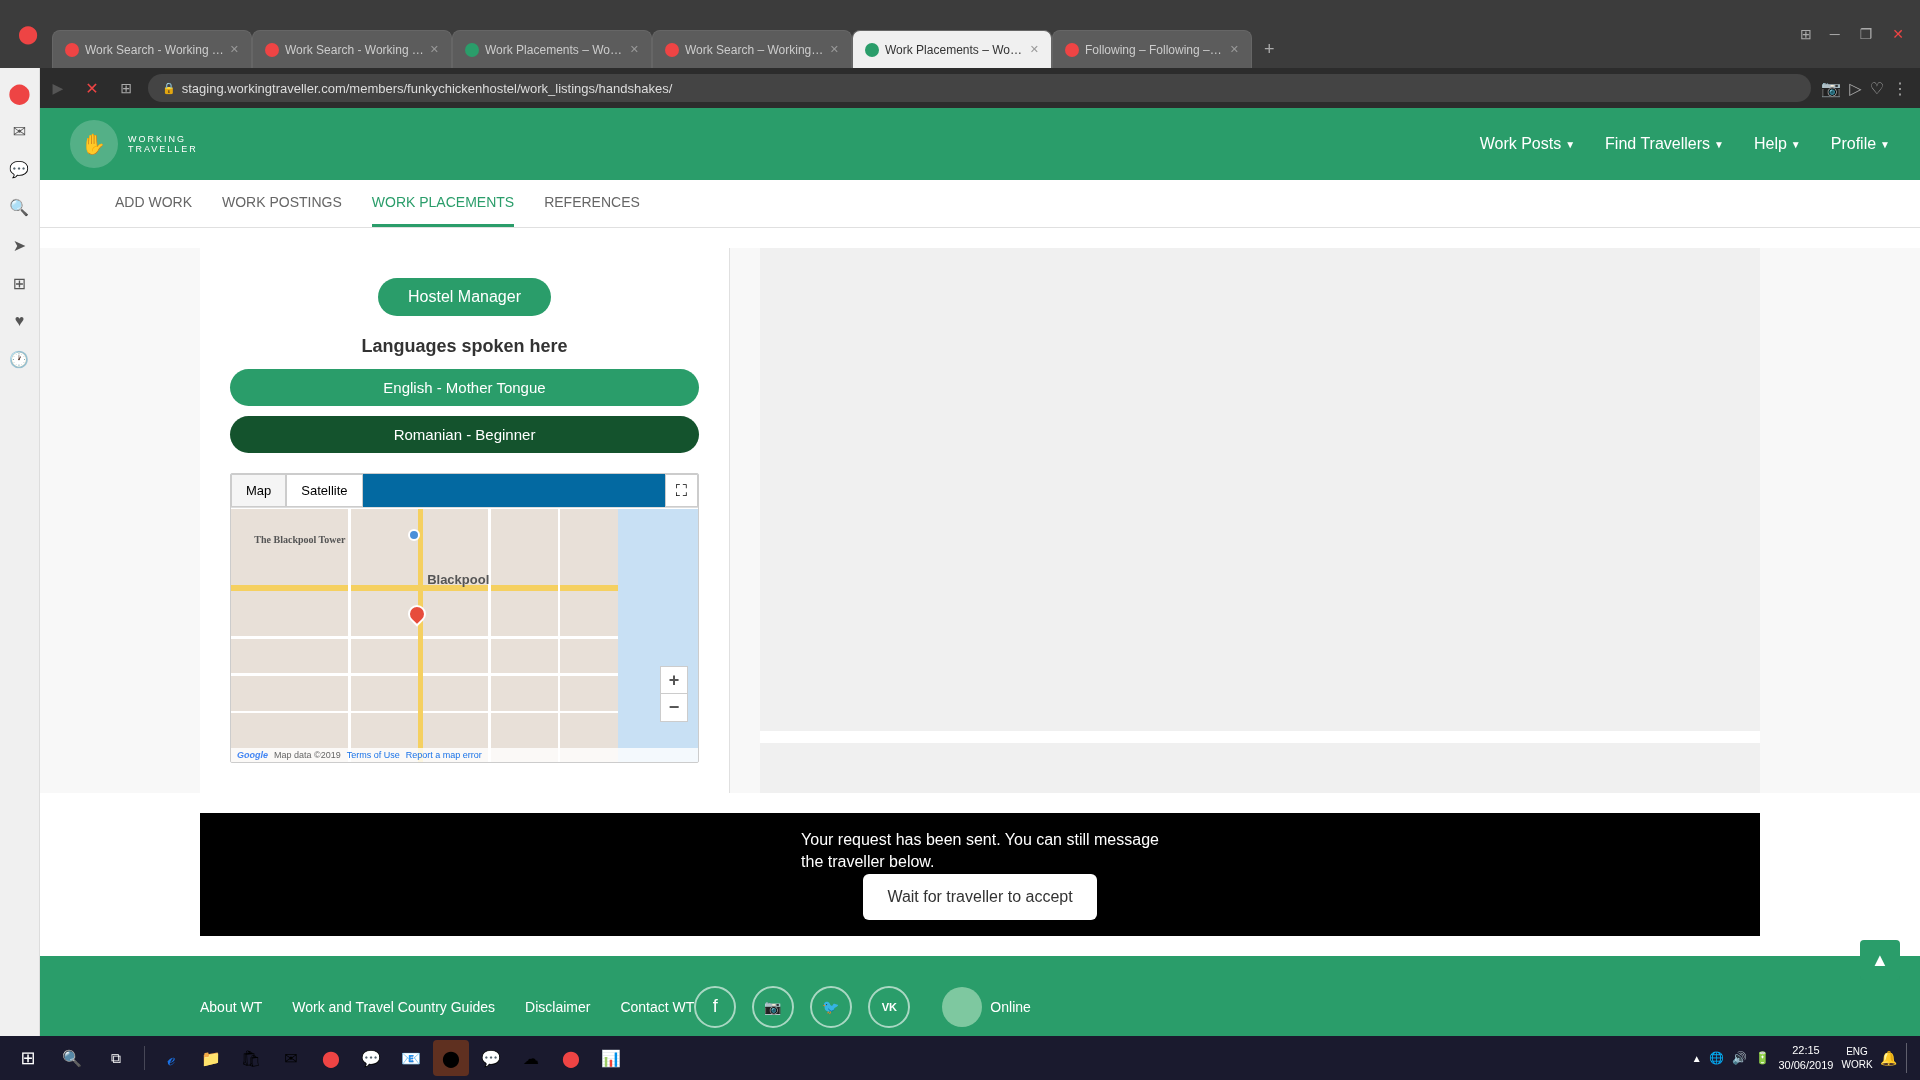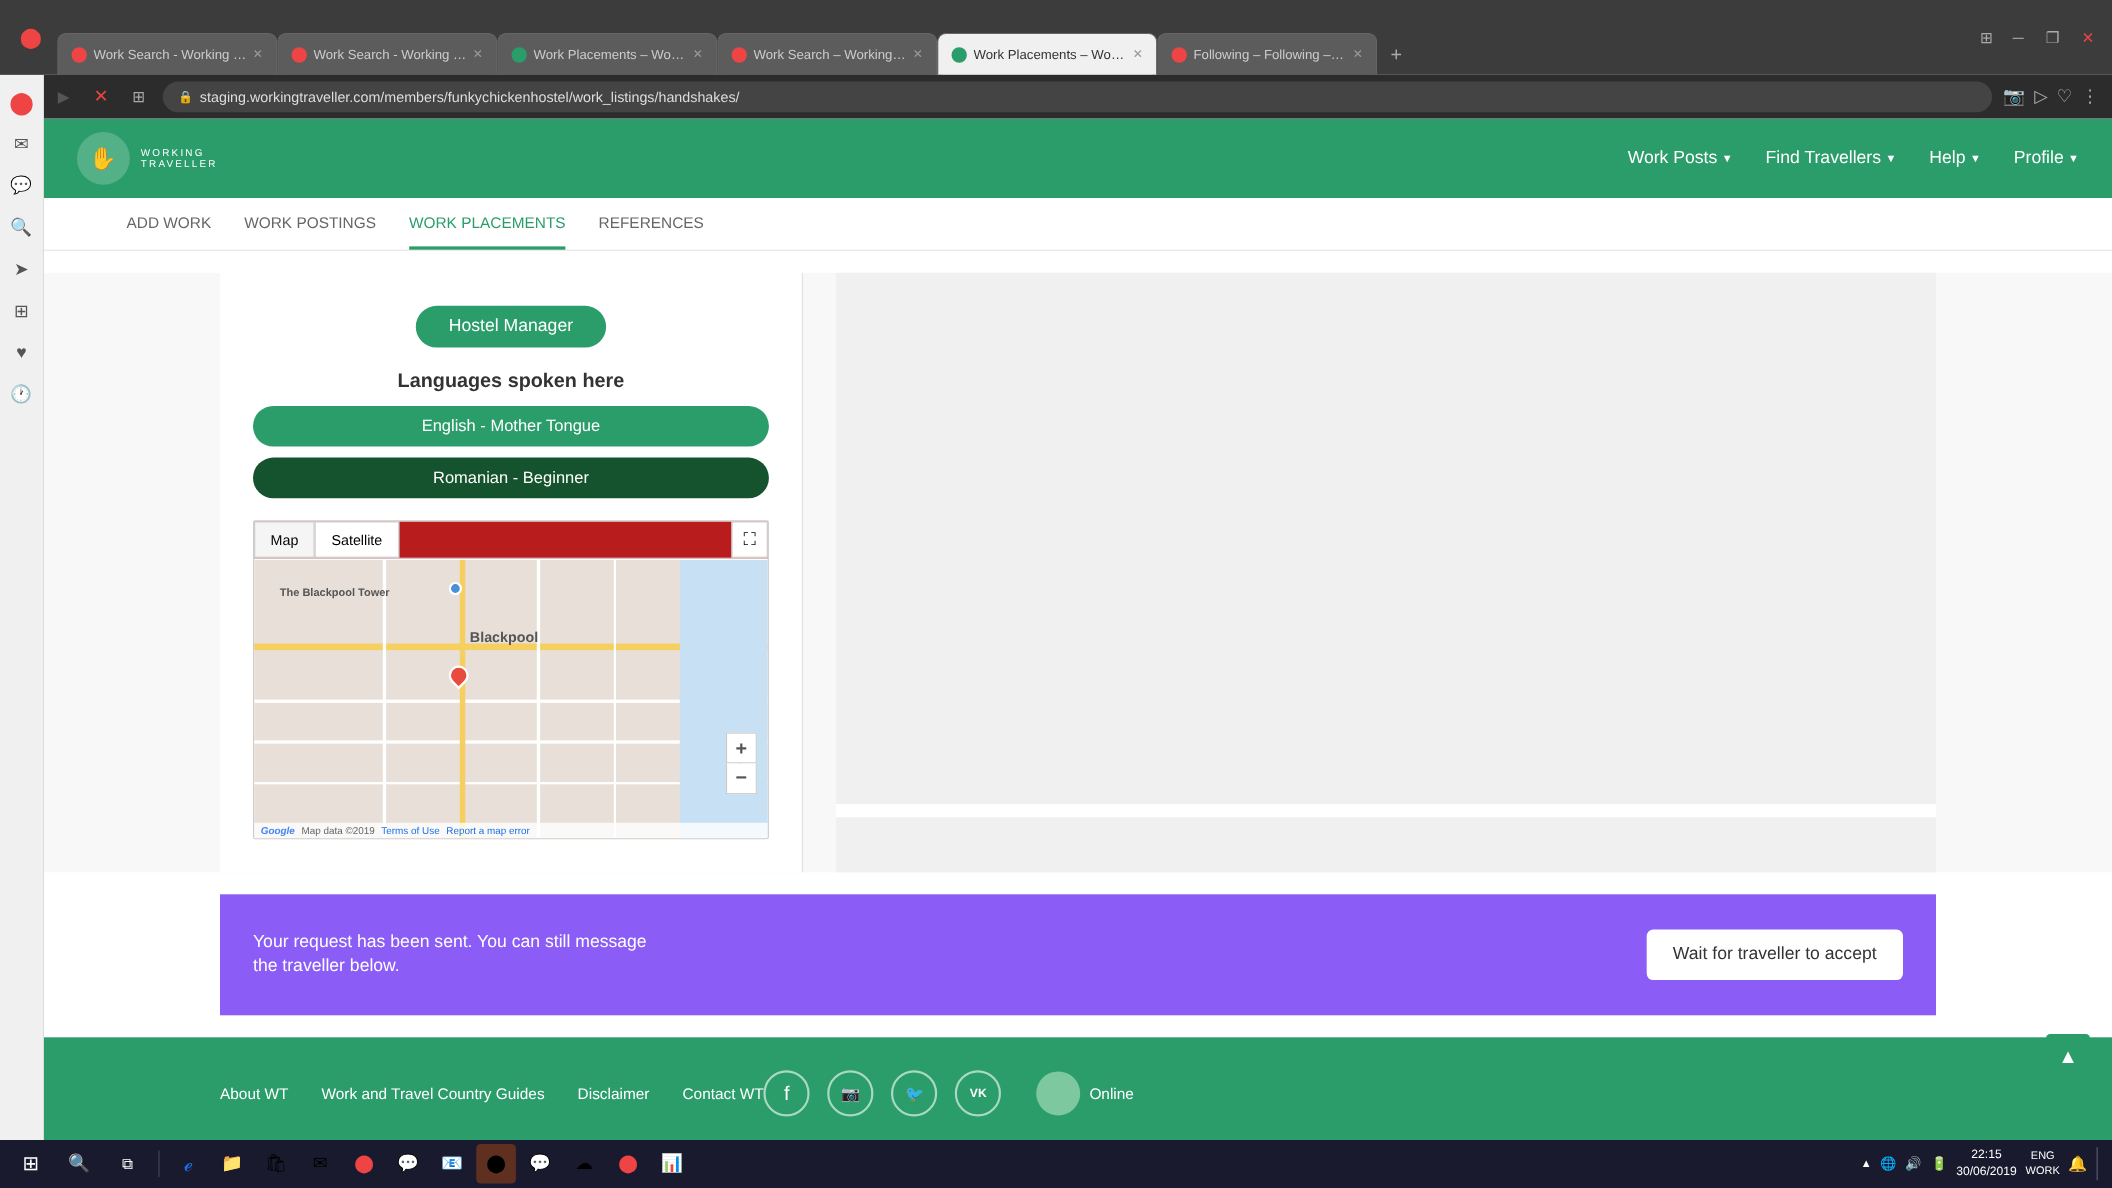--- a/index.html
+++ b/index.html
@@ -245,21 +245,21 @@
       overflow: hidden;
       border-radius: 2px;
     }
     .map-controls {
       position: absolute;
       top: 0;
       left: 0;
       right: 0;
       display: flex;
       z-index: 10;
-      background: #b91c1c;
+      background: #0369a1;
       border-bottom: 1px solid #ddd;
     }
     .map-btn {
       padding: 8px 14px;
       font-size: 13px;
       background: white;
       border: 1px solid #ccc;
       cursor: pointer;
       font-weight: 500;
     }
@@ -338,26 +338,27 @@
       flex-direction: column;
     }
     .right-panel-content {
       flex: 1;
       background: #f0f0f0;
       min-height: 250px;
     }
 
     
     .notification-bar {
-      background: #8b5cf6;
-      padding: 32px 30px;
+      background: #000000;
+      padding: 16px 30px;
       display: flex;
       align-items: center;
       justify-content: space-between;
       margin: 0 160px;
+      flex-direction: column;
     }
     .notification-text {
       color: white;
       font-size: 16px;
       line-height: 1.4;
     }
     .wait-btn {
       background: white;
       color: #333;
       border: none;
@@ -633,21 +634,21 @@
             <div class="map-road h" style="top:50%;left:0;right:0;height:3px;"></div>
             <div class="map-road h" style="top:65%;left:0;right:0;height:3px;"></div>
             <div class="map-road h" style="top:80%;left:0;right:0;height:2px;"></div>
             <div class="map-road v" style="left:40%;top:0;bottom:0;width:5px;background:#f5d060;"></div>
             <div class="map-road v" style="left:55%;top:0;bottom:0;width:3px;"></div>
             <div class="map-road v" style="left:25%;top:0;bottom:0;width:3px;"></div>
             <div class="map-road v" style="left:70%;top:0;bottom:0;width:2px;"></div>
 
             <div style="position:absolute;right:0;top:0;bottom:0;width:80px;background:#c8e0f4;"></div>
 
-            <div class="map-label" style="top:10%;left:5%;">The Blackpool Tower</div>
+            <div class="map-label" style="top:10%;left:5%;font-family:Liberation Serif, serif;">The Blackpool Tower</div>
             <div class="map-label" style="top:25%;left:42%;font-size:13px;">Blackpool</div>
 
             <div style="position:absolute;top:8%;left:38%;width:12px;height:12px;background:#4a90d9;border-radius:50%;border:2px solid white;"></div>
 
             <div style="position:absolute;top:38%;left:38%;">
               <div style="width:18px;height:18px;background:#e74c3c;border-radius:50% 50% 50% 0;transform:rotate(-45deg);border:2px solid white;"></div>
             </div>
 
             <div class="map-pegman">🧍</div>
 

